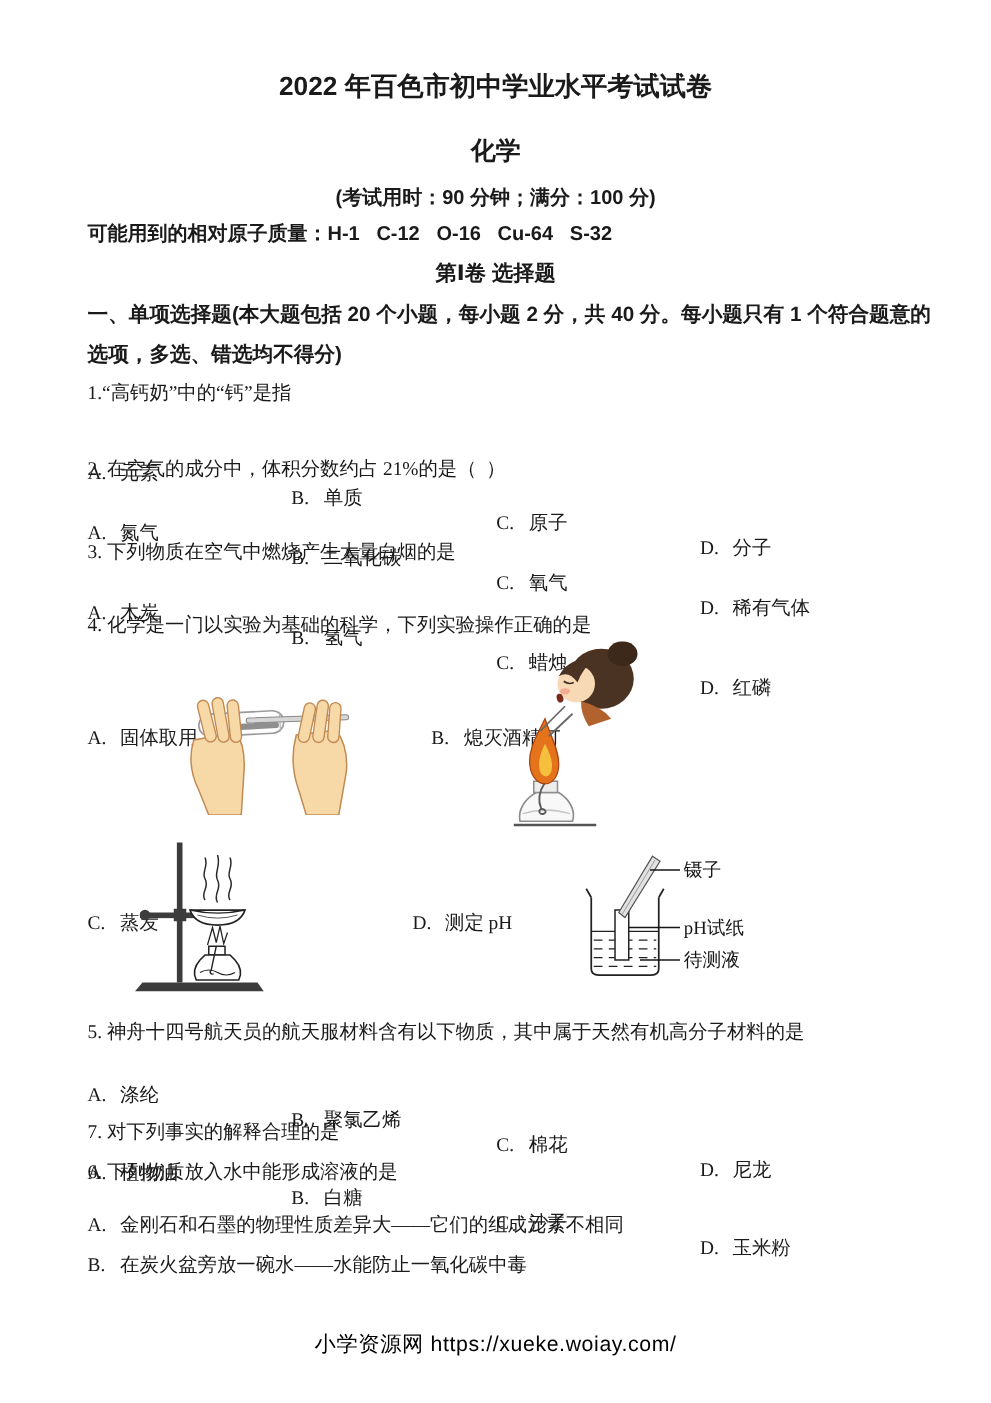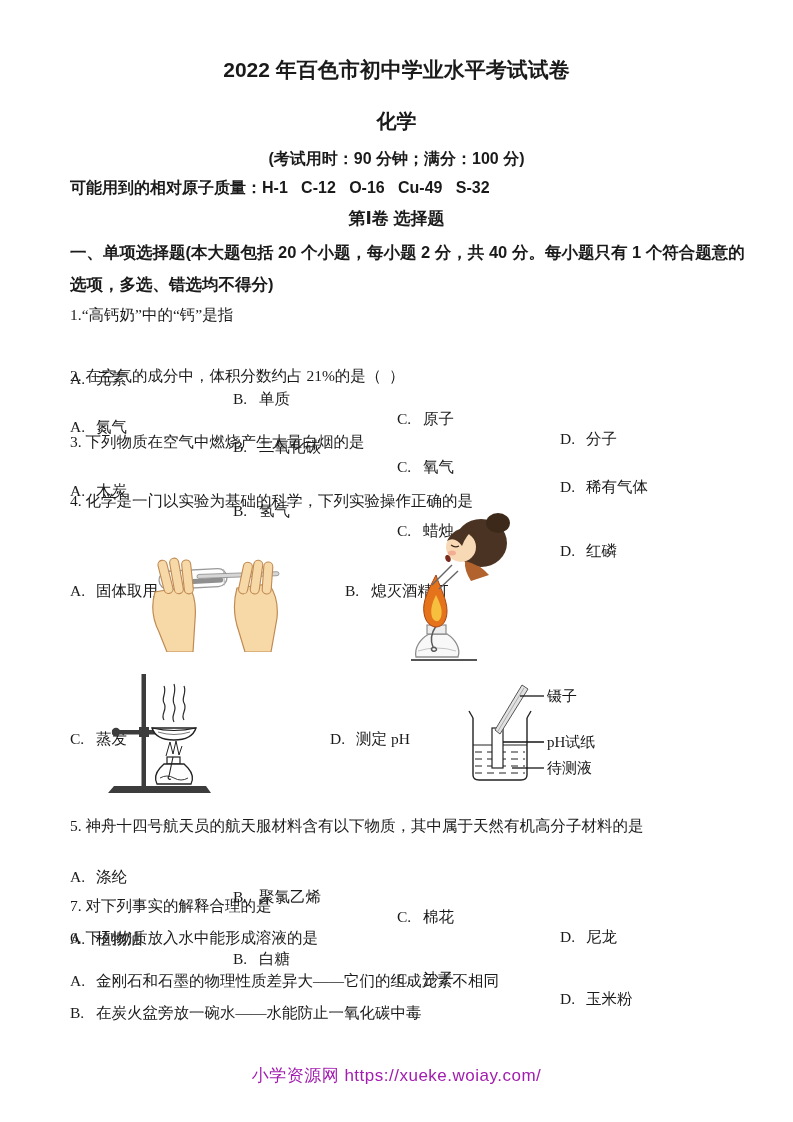--- a/index.html
+++ b/index.html
@@ -7,31 +7,31 @@
         font-family:"Liberation Serif","DejaVu Serif",serif;color:#1a1a1a;}
   .t{position:absolute;white-space:pre;font-size:15.5px;line-height:20px;}
   .center{left:0;width:100%;text-align:center;}
   .bold{font-weight:700;font-family:"Liberation Sans","DejaVu Sans",sans-serif;text-align:center;}
   .opt{position:absolute;white-space:pre;}
   .c1{left:70px}.c2{left:233px}.c3{left:397px}.c4{left:560px}
   .ol{display:inline-block;min-width:26px;}
   .stem{left:70px;}
   .figsvg{position:absolute;}
   svg text{font-family:"Liberation Serif","DejaVu Serif",serif;font-size:15px;fill:#161616;}
-  .footer{font-family:"Liberation Sans","DejaVu Sans",sans-serif;color:#a21caf;font-size:17px;letter-spacing:.5px;}
+  .footer{font-family:"Liberation Sans","DejaVu Sans",sans-serif;color:#000000;font-size:17px;letter-spacing:.5px;}
 </style>
 </head>
 <body>
 
 <div class="page">
 
   <div class="t center bold" style="top:60px;font-size:21px">2022 年百色市初中学业水平考试试卷</div>
   <div class="t center bold" style="top:111px;font-size:20px">化学</div>
   <div class="t center bold" style="top:149px;font-size:16px">(考试用时：90 分钟；满分：100 分)</div>
-  <div class="t bold" style="left:70px;top:178px;font-size:16px">可能用到的相对原子质量：H-1   C-12   O-16   Cu-49   S-32</div>
+  <div class="t bold" style="left:70px;top:178px;font-size:16px">可能用到的相对原子质量：H-1   C-12   O-16   Cu-64   S-32</div>
   <div class="t center bold" style="top:209px;font-size:17px">第Ⅰ卷 选择题</div>
   <div class="t bold" style="left:70px;top:242px;font-size:16.5px">一、单项选择题(本大题包括 20 个小题，每小题 2 分，共 40 分。每小题只有 1 个符合题意的</div>
   <div class="t bold" style="left:70px;top:274px;font-size:16.5px">选项，多选、错选均不得分)</div>
 
   <div class="t stem" style="top:305px">1.“高钙奶”中的“钙”是指</div>
   <div class="t" style="top:349px;left:0;width:100%">
     <span class="opt c1"><span class="ol">A.</span><span>元素</span></span>
     <span class="opt c2"><span class="ol">B.</span><span>单质</span></span>
     <span class="opt c3"><span class="ol">C.</span><span>原子</span></span>
     <span class="opt c4"><span class="ol">D.</span><span>分子</span></span>

